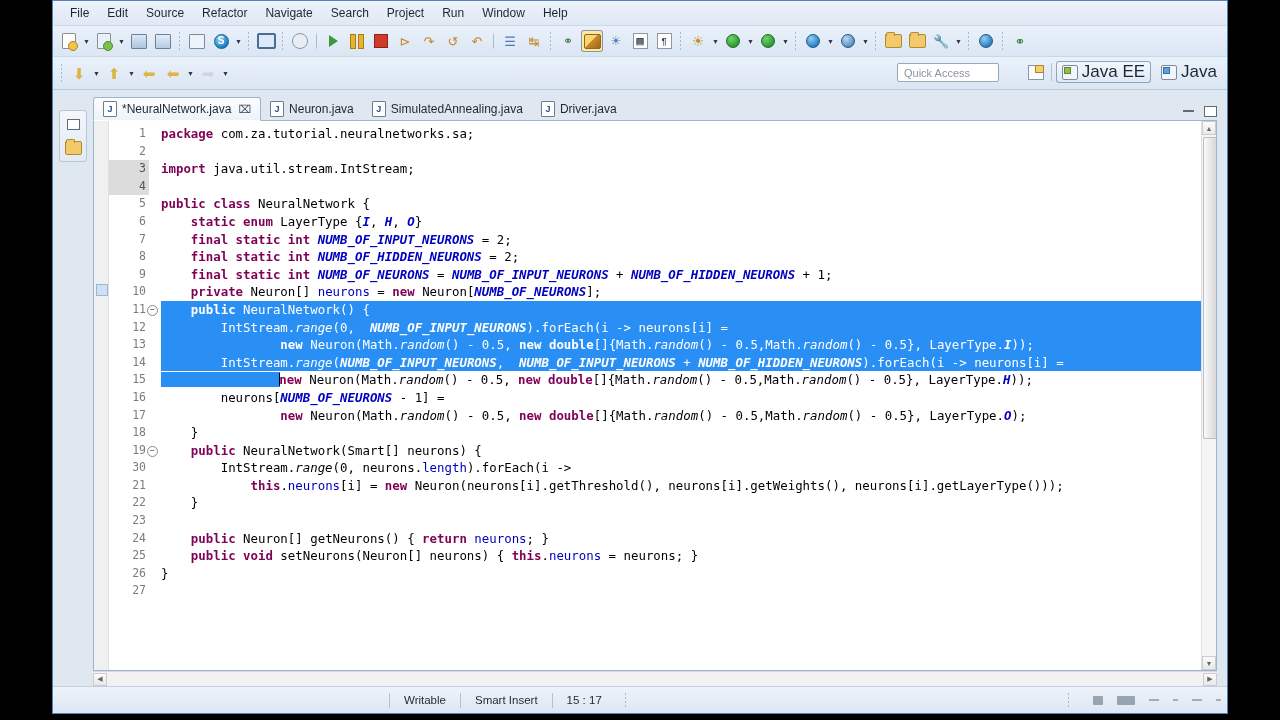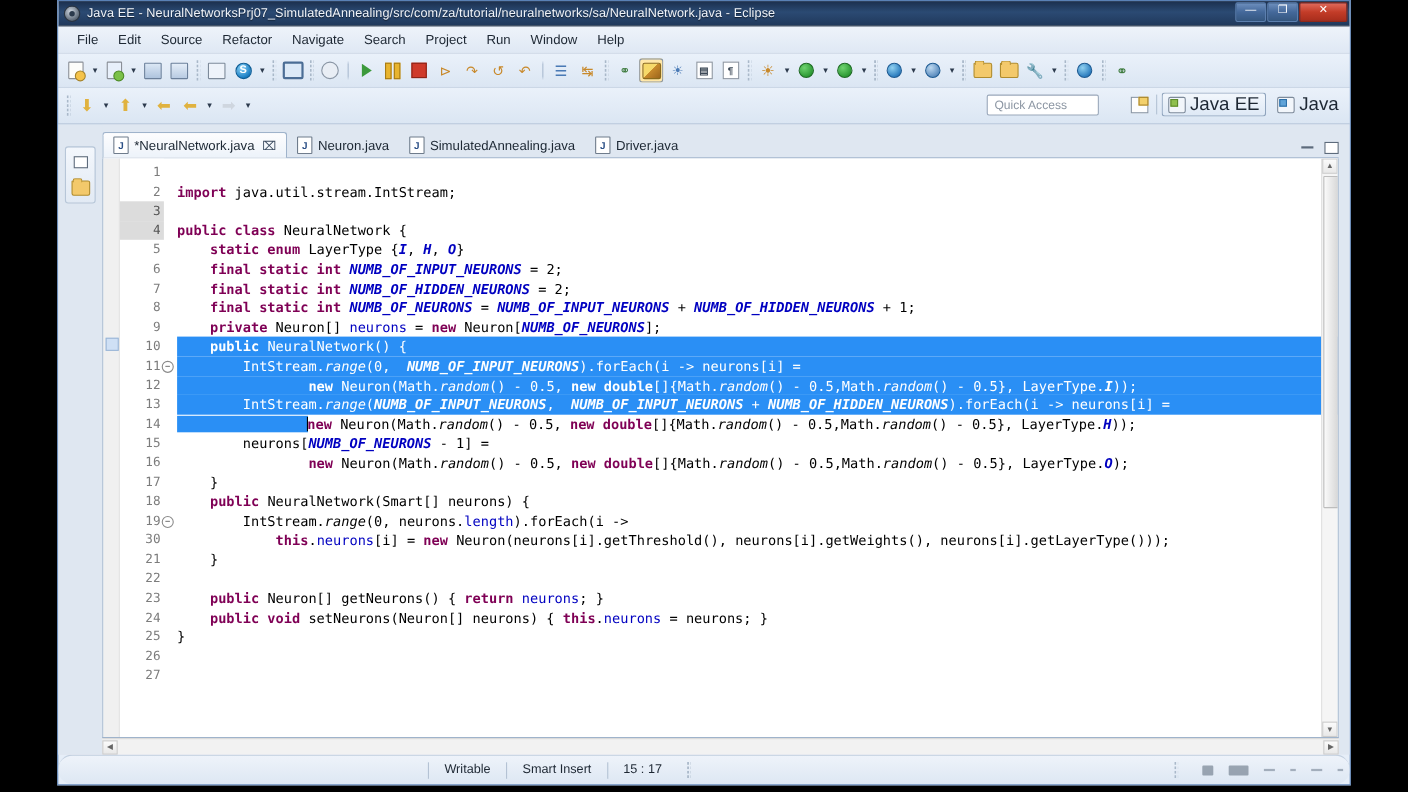--- a/index.html
+++ b/index.html
@@ -355,55 +355,39 @@
   }
 
   
   .statusbar {
     height: 26px; flex: 0 0 auto;
     background: linear-gradient(to bottom,#eef3fa,#dde7f3);
     border-top: 1px solid #c2cfdf;
     display: flex; align-items: center;
     font-size: 11.5px; color: #1d2733;
     position: relative;
-    border-radius: 13px;
   }
   .st-sep { width:1px; height:15px; background:#b4c2d4; margin: 0 0px; }
   .st-cell { padding: 0 14px; white-space: nowrap; }
   .st-dots {
     width: 4px; height: 16px; margin: 0 8px;
     background-image: radial-gradient(#a9b8c9 35%, transparent 36%);
     background-size: 3px 4px;
   }
   .st-right { position:absolute; right: 6px; display:flex; align-items:center; gap:14px; }
   .st-mini { width: 10px; height: 9px; background:#6f7c8c; border-radius:1px; opacity:.65;}
   .st-mini.w { width: 18px; }
   .st-dash { width: 10px; height: 2px; background:#8693a3; opacity:.7;}
   .st-dash.s { width: 5px; }
 </style>
 </head>
 <body>
 
 <div id="app">
 
-  <div class="titlebar">
-    <div class="title-icon"></div>
-    <div class="title-text">Java EE - NeuralNetworksPrj07_SimulatedAnnealing/src/com/za/tutorial/neuralnetworks/sa/NeuralNetwork.java - Eclipse</div>
-    <div class="win-buttons">
-      <div class="win-btn">
-          <span>—</span>
-        </div>
-      <div class="win-btn">
-          <span>❐</span>
-        </div>
-      <div class="win-btn close">
-          <span>✕</span>
-        </div>
-    </div>
-  </div>
 
   <div class="menubar">
     <div class="menu-item">File</div>
     <div class="menu-item">Edit</div>
     <div class="menu-item">Source</div>
     <div class="menu-item">Refactor</div>
     <div class="menu-item">Navigate</div>
     <div class="menu-item">Search</div>
     <div class="menu-item">Project</div>
     <div class="menu-item">Run</div>
@@ -651,20 +635,21 @@
           <div class="ln">21</div>
           <div class="ln">22</div>
           <div class="ln">23</div>
           <div class="ln">24</div>
           <div class="ln">25</div>
           <div class="ln">26</div>
           <div class="ln">27</div>
         </div>
 
         <div class="codecol">
+          <div class="cl"><span class="kw">package</span><span class="plain"> com.za.tutorial.neuralnetworks.sa;</span></div>
           <div class="cl"></div>
           <div class="cl"><span class="kw">import</span><span class="plain"> java.util.stream.IntStream;</span></div>
           <div class="cl"></div>
           <div class="cl"><span class="kw">public class</span><span class="plain"> NeuralNetwork {</span></div>
           <div class="cl"><span class="plain">    </span><span class="kw">static enum</span><span class="plain"> LayerType {</span><span class="cons">I</span><span class="plain">, </span><span class="cons">H</span><span class="plain">, </span><span class="cons">O</span><span class="plain">}</span></div>
           <div class="cl"><span class="plain">    </span><span class="kw">final static int</span><span class="plain"> </span><span class="cons">NUMB_OF_INPUT_NEURONS</span><span class="plain"> = 2;</span></div>
           <div class="cl"><span class="plain">    </span><span class="kw">final static int</span><span class="plain"> </span><span class="cons">NUMB_OF_HIDDEN_NEURONS</span><span class="plain"> = 2;</span></div>
           <div class="cl"><span class="plain">    </span><span class="kw">final static int</span><span class="plain"> </span><span class="cons">NUMB_OF_NEURONS</span><span class="plain"> = </span><span class="cons">NUMB_OF_INPUT_NEURONS</span><span class="plain"> + </span><span class="cons">NUMB_OF_HIDDEN_NEURONS</span><span class="plain"> + 1;</span></div>
           <div class="cl"><span class="plain">    </span><span class="kw">private</span><span class="plain"> Neuron[] </span><span class="fld">neurons</span><span class="plain"> = </span><span class="kw">new</span><span class="plain"> Neuron[</span><span class="cons">NUMB_OF_NEURONS</span><span class="plain">];</span></div>
 

